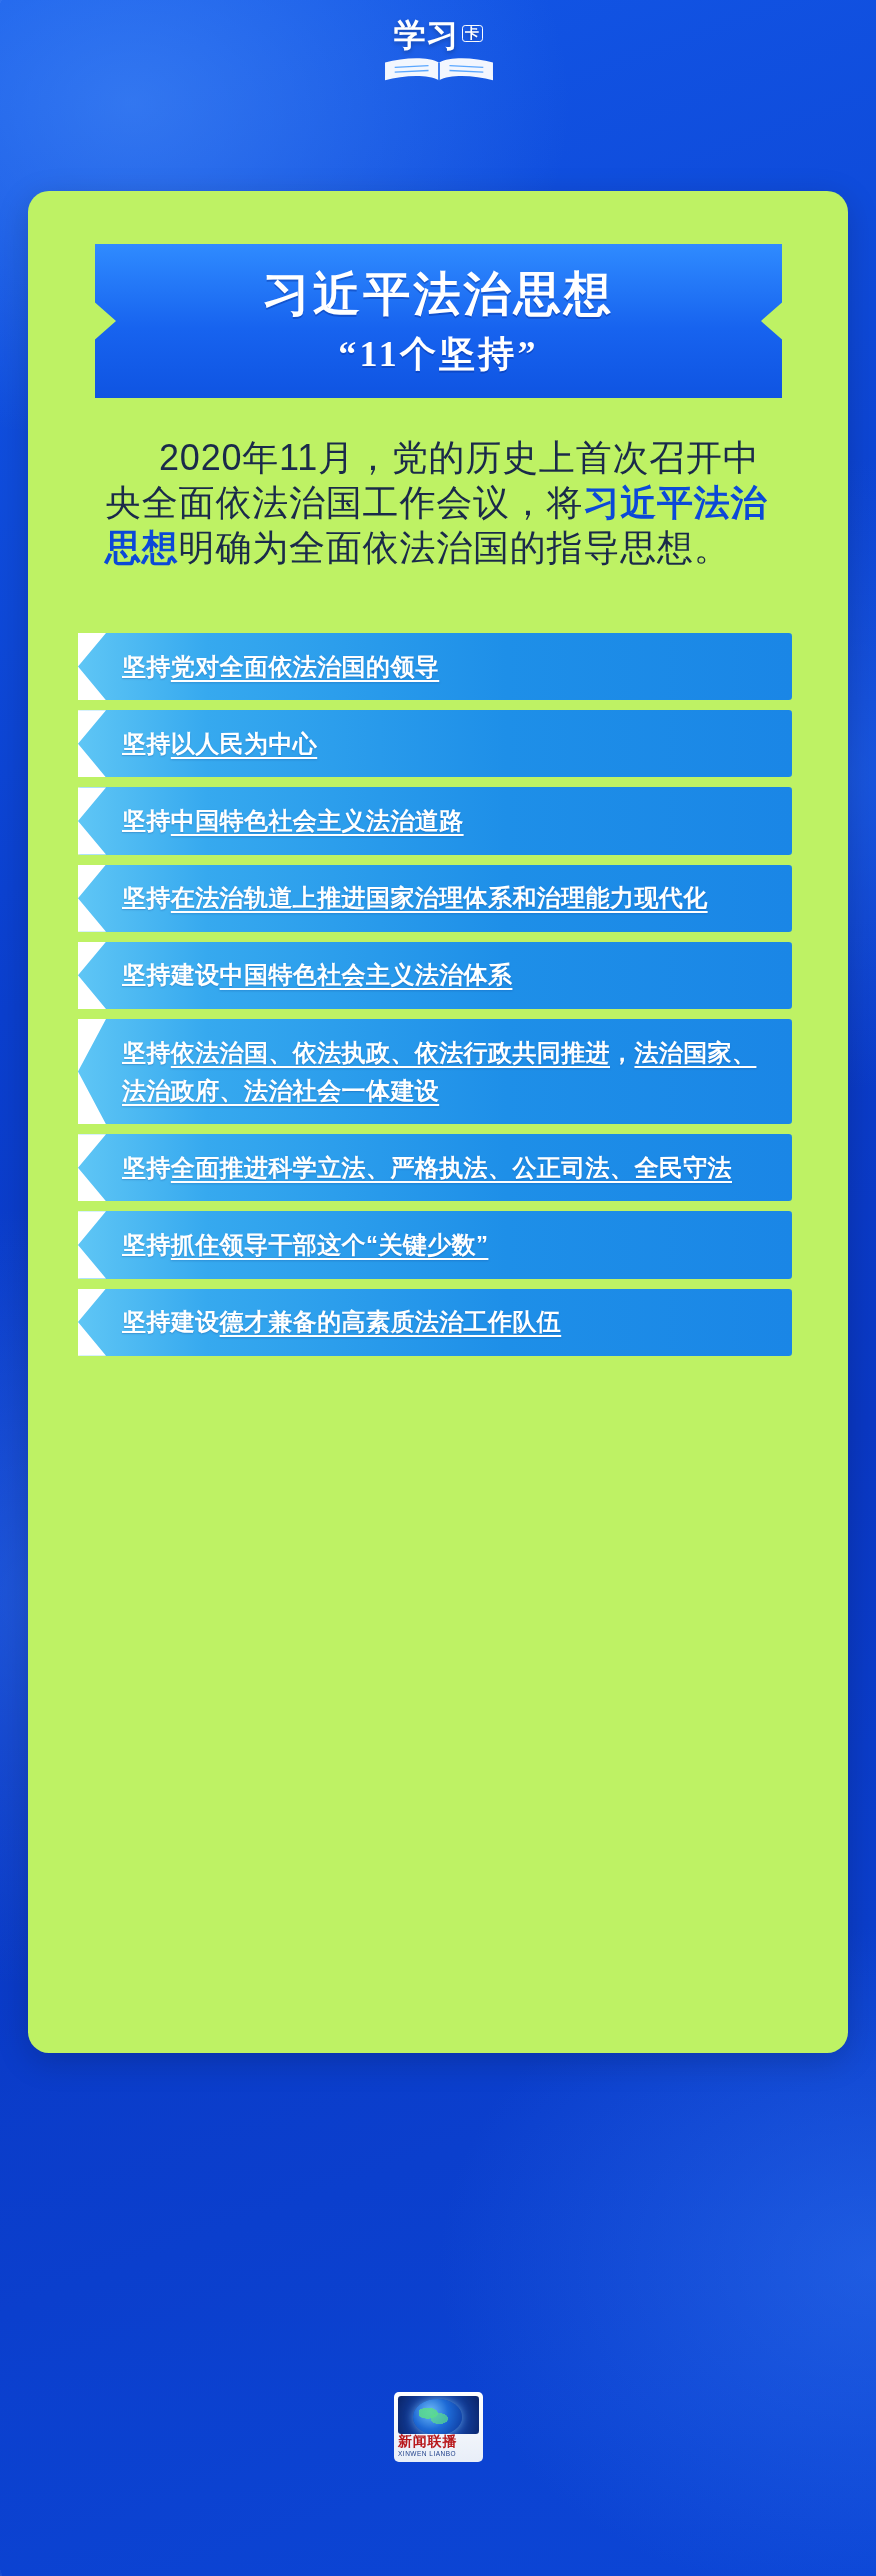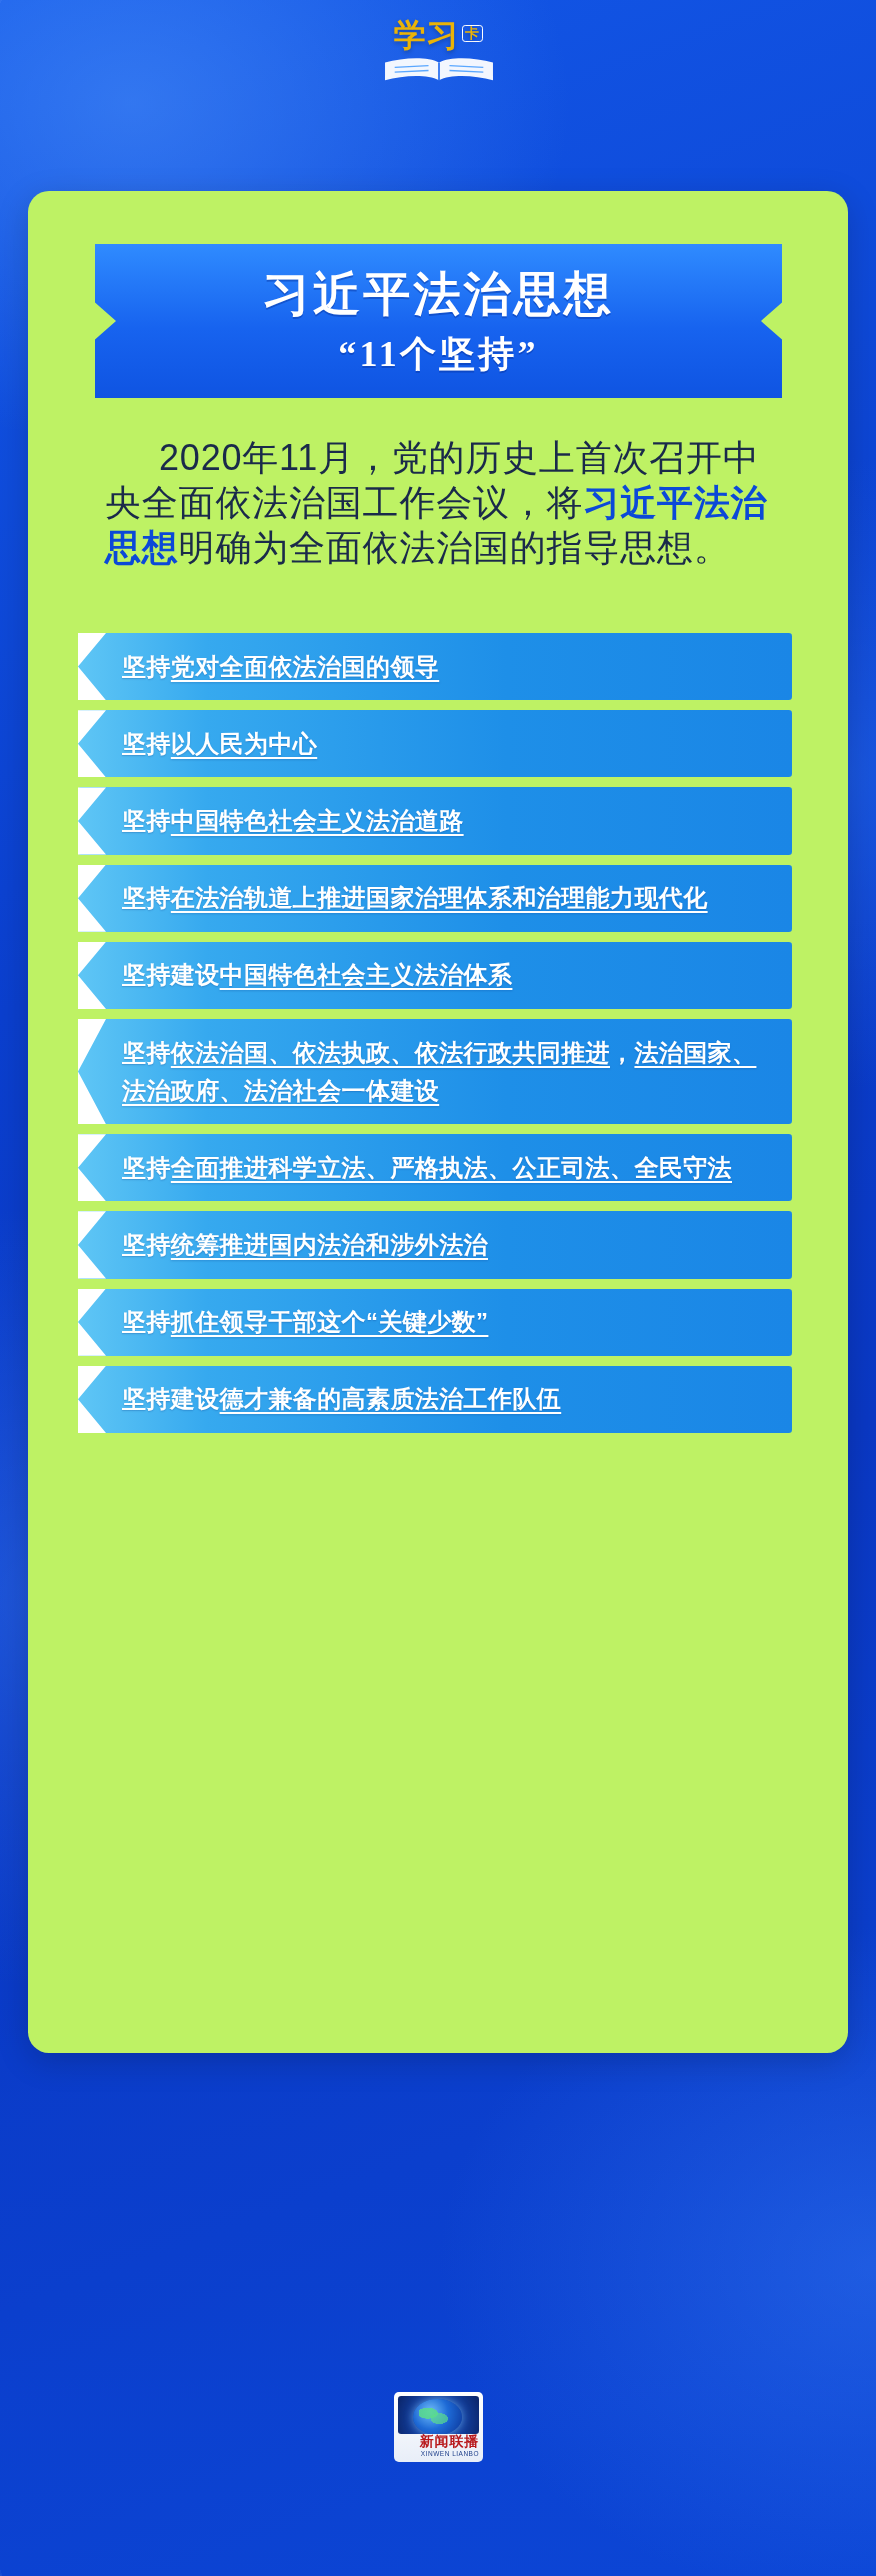--- a/index.html
+++ b/index.html
@@ -51,21 +51,21 @@
     width: 195px;
     height: 81px;
     display: flex;
     flex-direction: column;
     align-items: center;
     justify-content: flex-start;
     padding-top: 11.4px;
     box-sizing: border-box;
   }
   .logo-text {
-    color: #eab308;
+    color: #ffffff;
     font-size: 32px;
     font-weight: bold;
     letter-spacing: 0.8px;
     line-height: 1;
     text-shadow: 0 1.6px 4px rgba(0,0,0,.25);
     font-family: "Liberation Serif", "DejaVu Serif", serif;
   }
   .logo-text .kabadge {
     display: inline-block;
     font-size: 14px;
@@ -190,21 +190,21 @@
   }
   .xw-logo {
     width: 89px;
     height: 70px;
     background: linear-gradient(180deg, #ffffff 0%, #e8eef8 100%);
     border-radius: 4.9px;
     padding: 4px;
     box-sizing: border-box;
     display: flex;
     flex-direction: column;
-    align-items: flex-end;
+    align-items: flex-start;
     justify-content: flex-start;
     position: relative;
     overflow: hidden;
   }
   .xw-globe {
     width: 81px;
     height: 42px;
     border-radius: 3.2px;
     background:
       radial-gradient(circle at 50% 60%, #2a6fd6 0%, #133f9e 55%, #0a2366 100%);
@@ -303,23 +303,20 @@
     </div>
 
     <div class="item">
       <div class="item-text"><span>坚持</span><u>依法治国、依法执政、依法行政共同推进</u><span>，</span><u>法治国家、法治政府、法治社会一体建设</u></div>
     </div>
 
     <div class="item">
       <div class="item-text"><span>坚持</span><u>全面推进科学立法、严格执法、公正司法、全民守法</u></div>
     </div>
 
-    <div class="item">
-      <div class="item-text"><span>坚持</span><u>统筹推进国内法治和涉外法治</u></div>
-    </div>
 
     <div class="item">
       <div class="item-text"><span>坚持</span><u>抓住领导干部这个“关键少数”</u></div>
     </div>
 
     <div class="item">
       <div class="item-text"><span>坚持建设</span><u>德才兼备的高素质法治工作队伍</u></div>
     </div>
 
   </div>

